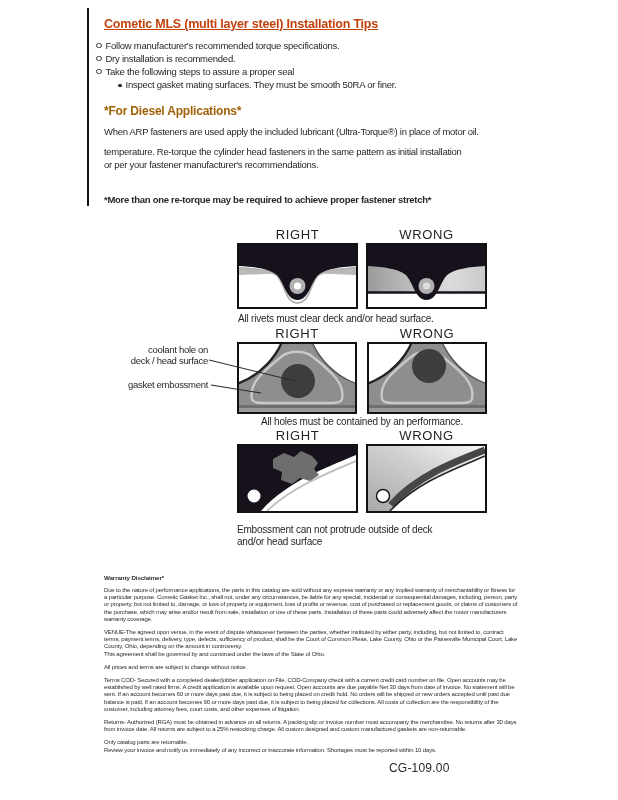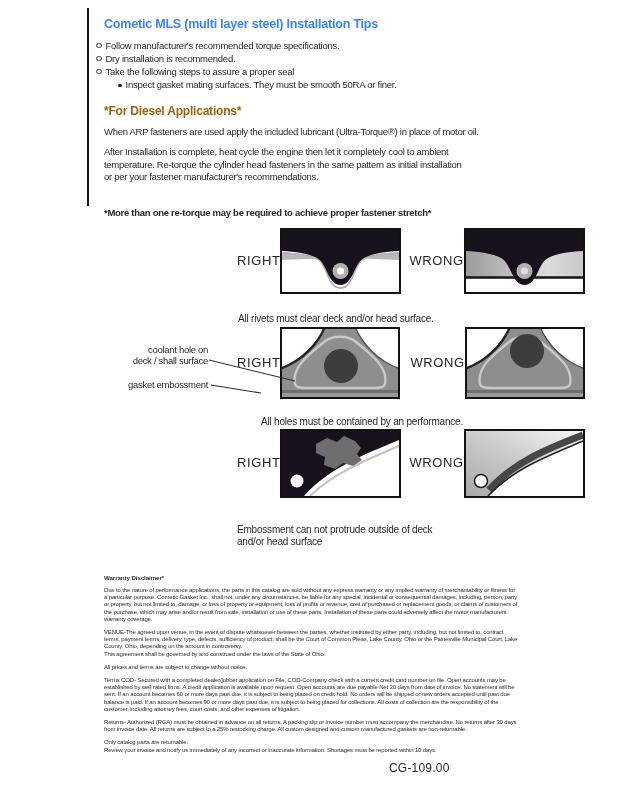--- a/index.html
+++ b/index.html
@@ -2,37 +2,37 @@
 <html><head>
 <meta charset="utf-8">
 <style>
   html,body{margin:0;padding:0;background:#ffffff;}
   .page{position:relative;width:618px;height:800px;background:#ffffff;overflow:hidden;
         font-family:"Liberation Sans", sans-serif;color:#2a2627;}
   .vrule{position:absolute;left:87px;top:8px;width:2px;height:198px;background:#141414;}
 
   
   .head-block{position:absolute;left:104px;top:16px;width:416px;}
-  .title{font-size:12.5px;font-weight:bold;letter-spacing:-0.2px;color:#3b82f6;
-         line-height:16px;margin:0 0 7px 0;white-space:nowrap;}
+  .title{font-size:12.5px;font-weight:bold;letter-spacing:-0.2px;color:#c2410c;
+         text-decoration:underline;line-height:16px;margin:0 0 7px 0;white-space:nowrap;}
   .tip{font-size:9.5px;letter-spacing:-0.25px;line-height:13px;white-space:nowrap;margin-left:-8px;}
   .tip .marker{display:inline-block;width:3.5px;height:3.5px;border:1px solid #3a3a3a;border-radius:50%;
                margin-right:4px;vertical-align:1px;}
   .subtip{font-size:9.5px;letter-spacing:-0.25px;line-height:13px;white-space:nowrap;margin-left:14px;}
   .subtip .marker{display:inline-block;width:3.5px;height:3.5px;background:#222;border-radius:50%;
                   margin-right:4px;vertical-align:1px;}
   .diesel-h{font-size:12px;font-weight:bold;letter-spacing:-0.2px;color:#a16207;margin:13px 0 0 0;line-height:14px;}
   .para{margin:8px 0 0 0;}
   .para div{font-size:9.5px;letter-spacing:-0.28px;line-height:12.4px;white-space:nowrap;}
   .note{margin-top:23px;font-size:9.5px;letter-spacing:-0.28px;line-height:12.4px;white-space:nowrap;font-weight:bold;}
 
   
   .dia-row{position:absolute;left:237px;display:flex;gap:8px;}
   .dia-row.r2{gap:10px;}
-  .dia-col{display:flex;flex-direction:row;align-items:center;}
+  .dia-col{display:flex;flex-direction:column;align-items:center;}
   .dia-label{font-size:13px;letter-spacing:0.6px;color:#262226;line-height:14px;margin-bottom:1px;}
   .dia-col svg{display:block;}
   .caption{position:absolute;font-size:10px;letter-spacing:-0.2px;color:#231f20;line-height:12px;}
   .cap1{left:238px;top:313px;}
   .cap2{left:237px;top:416px;width:250px;text-align:center;}
   .cap3{left:237px;top:524px;}
   .ann{position:absolute;left:96px;width:112px;text-align:right;font-size:9.5px;
        letter-spacing:-0.3px;line-height:10.5px;color:#231f20;}
   .ann1{top:345px;}
   .ann2{top:380px;}
@@ -67,21 +67,20 @@
     <div class="subtip">
       <span class="marker"></span><span>Inspect gasket mating surfaces.  They must be smooth 50RA or finer.</span>
     </div>
 
     <h2 class="diesel-h">*For Diesel Applications*</h2>
 
     <div class="para">
       <div>When ARP fasteners are used apply the included lubricant (Ultra-Torque®) in place of motor oil.</div>
     </div>
     <div class="para">
-      <div>After Installation is complete, heat cycle the engine then let it completely cool to ambient</div>
       <div>temperature. Re-torque the cylinder head fasteners in the same pattern as initial installation</div>
       <div>or per your fastener manufacturer's recommendations.</div>
     </div>
     <div class="note">*More than one re-torque may be required to achieve proper fastener stretch*</div>
   </div>
 
   <div class="dia-row" style="top:228px;">
     <div class="dia-col">
       <div class="dia-label">RIGHT</div>
       <svg width="121" height="66" viewBox="0 0 121 66">
@@ -144,21 +143,21 @@
         <path d="M15,57 C12,42 24,31 44,15 C52,8 68,8 76,15 C96,31 108,42 105,57 C104,61 98,61 90,61 L30,61 C22,61 16,61 15,57 Z" fill="none" stroke="#c9c9c9" stroke-width="2.4"></path>
         <circle cx="62" cy="24" r="17" fill="#3d3d3d"></circle>
         <rect x="0" y="63" width="120" height="3" fill="#6f6f6f"></rect>
         <rect x="0" y="66" width="120" height="6" fill="#9a9a9a"></rect>
         <rect x="1" y="1" width="118" height="70" fill="none" stroke="#121212" stroke-width="2"></rect>
       </svg>
     </div>
   </div>
   <div class="ann ann1">
     <div>coolant hole on</div>
-    <div>deck / shall surface</div>
+    <div>deck / head surface</div>
   </div>
   <div class="ann ann2">gasket embossment</div>
   <svg class="ann-lines" width="94" height="46" viewBox="0 0 94 46">
     <line x1="0" y1="8" x2="86" y2="29" stroke="#2a2a2a" stroke-width="1.1"></line>
     <line x1="2" y1="33" x2="52" y2="41" stroke="#2a2a2a" stroke-width="1.1"></line>
   </svg>
   <div class="caption cap2">All holes must be contained by an performance.</div>
 
   <div class="dia-row" style="top:429px;">
     <div class="dia-col">

